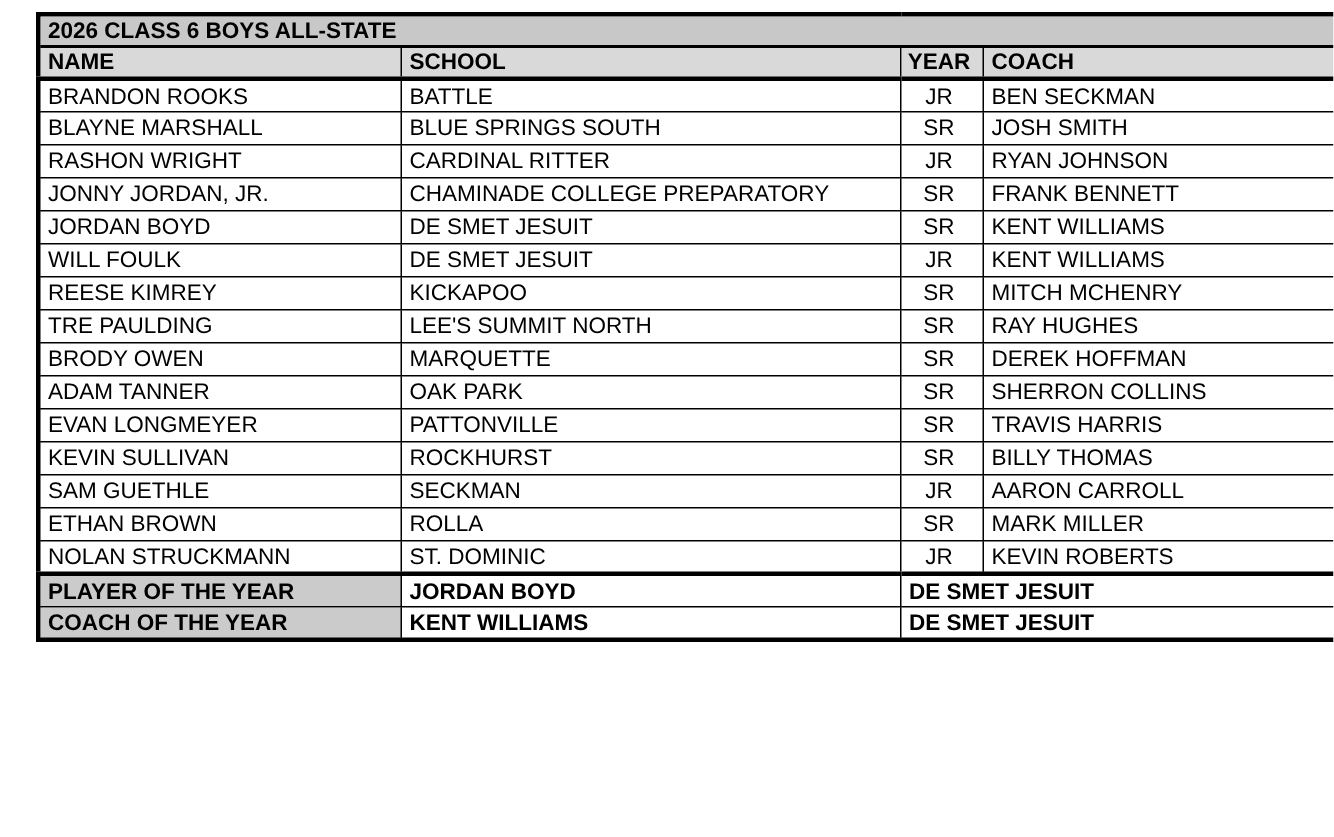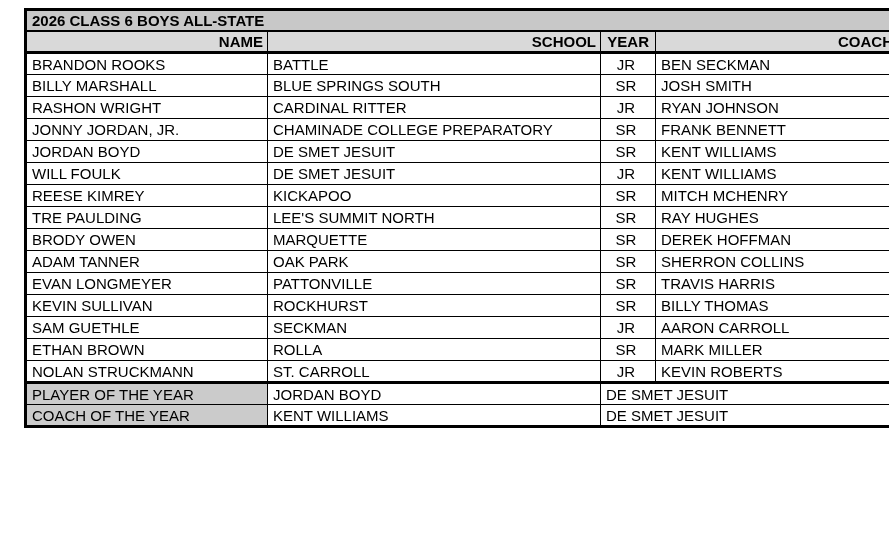--- a/index.html
+++ b/index.html
@@ -53,29 +53,28 @@
     border-bottom: 2px solid var(--border, #000);
     height: 21px;
   }
 
   
   tr.header-row th {
     background: var(--header-bg, #d9d9d9);
     font-weight: bold;
     border-bottom: 3px solid var(--border, #000);
     height: 21px;
-    text-align: right;
   }
 
   
   th.c-year, td.c-year { text-align: center; padding-left: 2px; padding-right: 6px; }
 
   
   tbody.awards tr td {
-    font-weight: normal;
+    font-weight: bold;
   }
   tbody.awards tr:first-child td {
     border-top: 3px solid var(--border, #000);
   }
   tbody.awards td.award-label {
     background: var(--award-label-bg, #cbcbcb);
   }
 </style>
 </head>
 <body>
@@ -102,21 +101,21 @@
     </thead>
 
     <tbody id="player-rows">
         <tr class="data-row">
       <td class="c-name">BRANDON ROOKS</td>
       <td class="c-school">BATTLE</td>
       <td class="c-year">JR</td>
       <td class="c-coach">BEN SECKMAN</td>
     </tr>
         <tr class="data-row">
-      <td class="c-name">BILLY MARSHALL</td>
+      <td class="c-name">BLAYNE MARSHALL</td>
       <td class="c-school">BLUE SPRINGS SOUTH</td>
       <td class="c-year">SR</td>
       <td class="c-coach">JOSH SMITH</td>
     </tr>
         <tr class="data-row">
       <td class="c-name">RASHON WRIGHT</td>
       <td class="c-school">CARDINAL RITTER</td>
       <td class="c-year">JR</td>
       <td class="c-coach">RYAN JOHNSON</td>
     </tr>
@@ -181,21 +180,21 @@
       <td class="c-coach">AARON CARROLL</td>
     </tr>
         <tr class="data-row">
       <td class="c-name">ETHAN BROWN</td>
       <td class="c-school">ROLLA</td>
       <td class="c-year">SR</td>
       <td class="c-coach">MARK MILLER</td>
     </tr>
         <tr class="data-row">
       <td class="c-name">NOLAN STRUCKMANN</td>
-      <td class="c-school">ST. CARROLL</td>
+      <td class="c-school">ST. DOMINIC</td>
       <td class="c-year">JR</td>
       <td class="c-coach">KEVIN ROBERTS</td>
     </tr>
       </tbody>
 
     <tbody class="awards">
       <tr>
         <td class="award-label">PLAYER OF THE YEAR</td>
         <td>JORDAN BOYD</td>
         <td colspan="2">DE SMET JESUIT</td>

